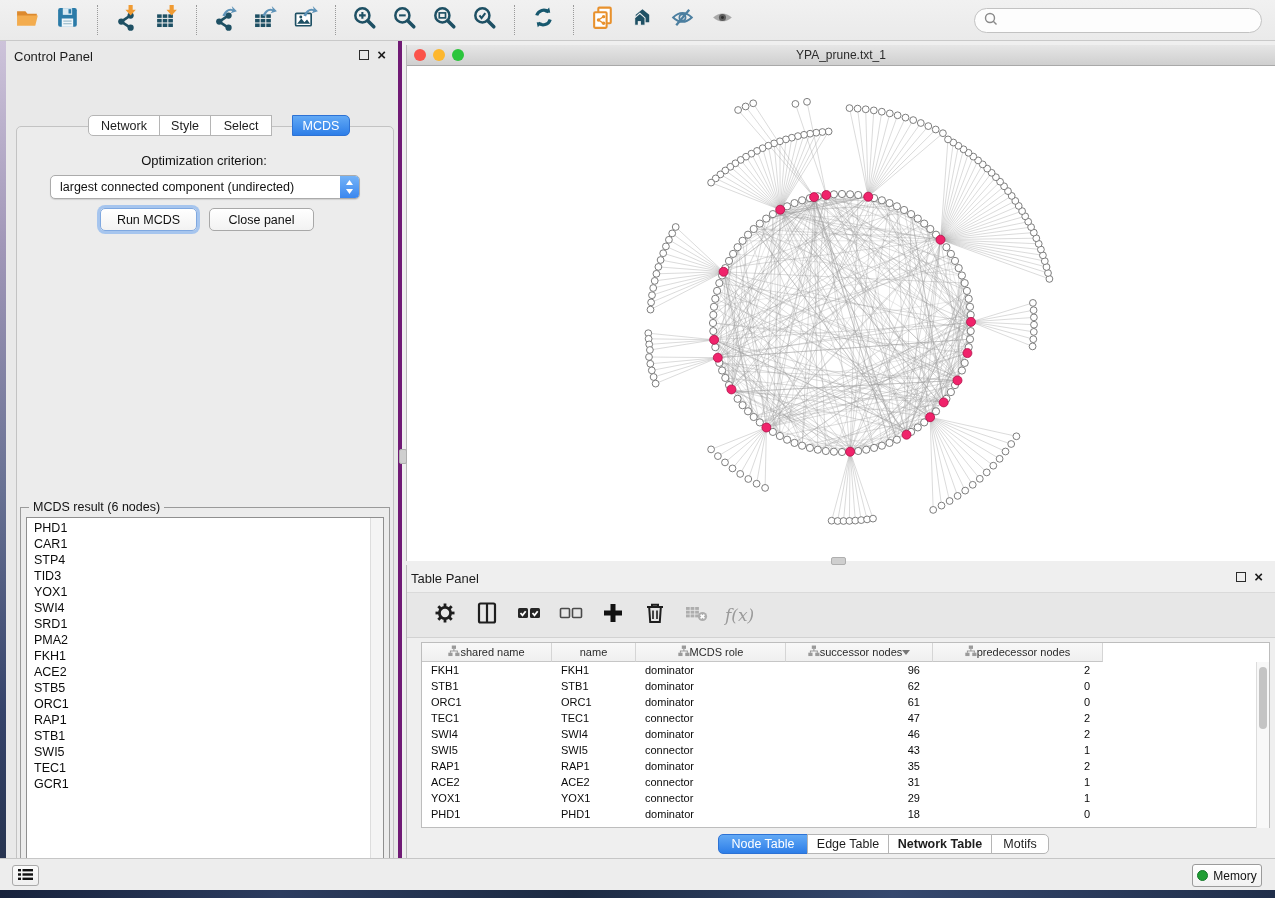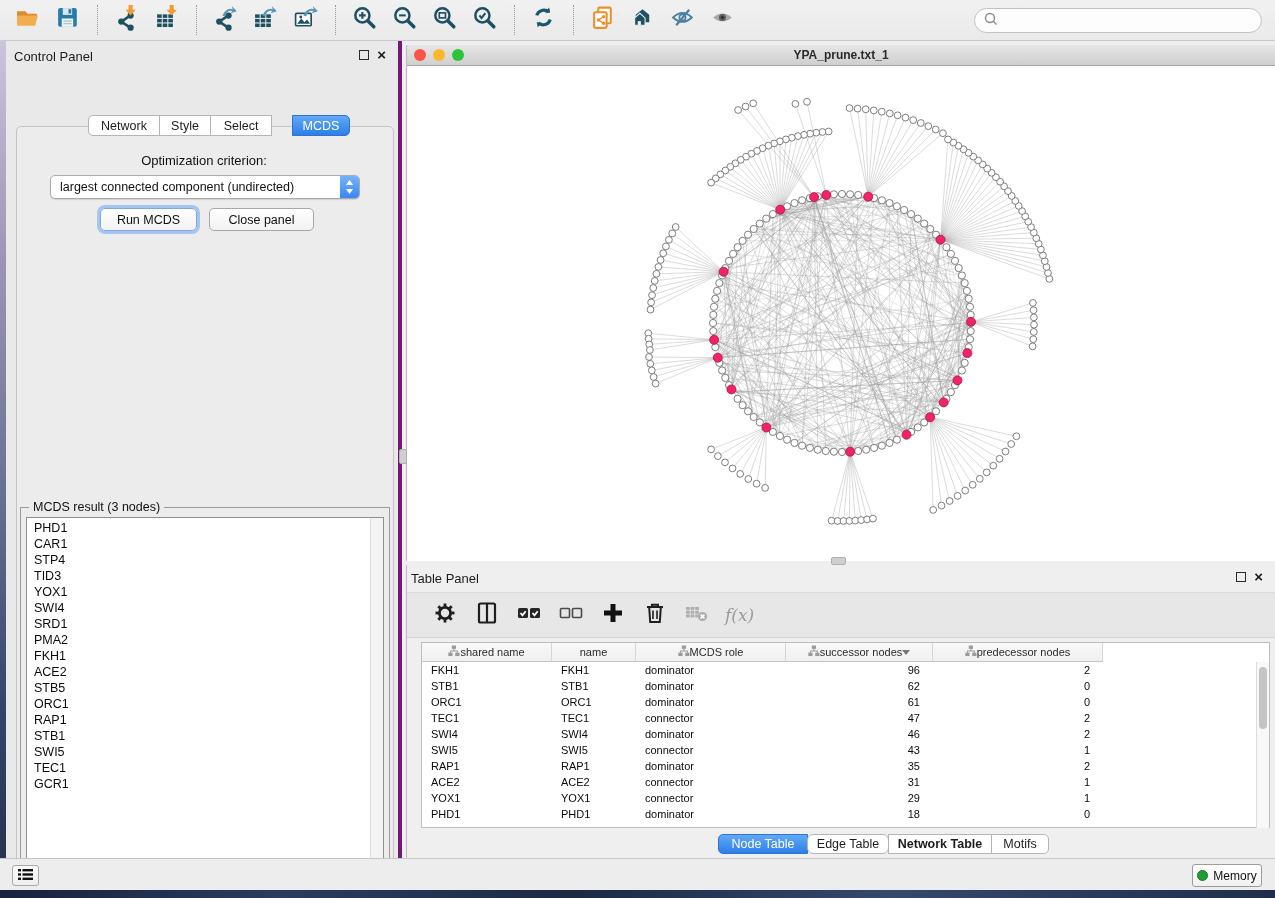--- a/index.html
+++ b/index.html
@@ -57,21 +57,21 @@
 
   
   #v-split-knob { left:399px; top:449px; width:8px; height:15px; background:#CFCFCF; border:1px solid #AFAFAF; border-radius:2px; }
   #h-split-knob { left:831px; top:557px; width:15px; height:8px; background:#CFCFCF; border:1px solid #AFAFAF; border-radius:2px; }
 
   
   #network-window { left:406px; top:45px; width:869px; height:516px; background:#fff; border-left:1px solid #B9B9B9; }
   #net-titlebar { left:0; top:0; width:100%; height:21px; background:linear-gradient(#E6E6E6,#CFCFCF);
     border-bottom:1px solid #A9A9A9; display:flex; align-items:center; }
   .traffic { width:12px; height:12px; border-radius:50%; margin-left:7px; }
-  #net-title { position:absolute; left:0; width:100%; text-align:center; font-size:12px; font-weight:bold; color:#2b2b2b; }
+  #net-title { position:absolute; left:0; width:100%; text-align:center; font-size:12px; font-weight:normal; color:#2b2b2b; }
   #net-canvas { left:0; top:21px; width:869px; height:495px; background:#fff; }
 
   
   #table-panel { left:406px; top:565px; width:869px; height:293px; background:#EFEFEF; border-left:1px solid #B9B9B9; }
   #tp-toolbar { left:0px; top:27px; width:869px; height:46px; background:#E7E7E7;
     border-top:1px solid #DADADA; border-bottom:1px solid #D2D2D2; display:flex; align-items:center; padding-left:24px; gap:15px; }
   .tp-icon { width:27px; height:27px; display:flex; align-items:center; justify-content:center; }
   #fx-label { font-size:17px; font-style:italic; color:#9a9a9a; font-family:"DejaVu Serif", serif; }
   #node-table { left:14px; top:77px; width:849px; height:186px; background:#fff; border:1px solid #BDBDBD; }
   #nt-header { position:absolute; left:0; top:0; height:19px; display:flex; }
@@ -300,21 +300,21 @@
         <svg width="11" height="16" viewBox="0 0 11 16">
             <path d="M5.5 1 L9 6 H2z" fill="#fff"></path>
             <path d="M5.5 15 L2 10 H9z" fill="#fff"></path>
           </svg>
       </span>
     </div>
     <div id="opt-label" class="abs">Optimization criterion:</div>
     <div id="run-btn" class="abs mac-btn">Run MCDS</div>
     <div id="close-panel-btn" class="abs mac-btn">Close panel</div>
     <div id="mcds-fieldset" class="abs">
-      <span id="mcds-legend">MCDS result (3 nodes)</span>
+      <span id="mcds-legend">MCDS result (6 nodes)</span>
       <div id="mcds-list">
         <div id="mcds-items">
             <div class="mcds-item">PHD1</div>
             <div class="mcds-item">CAR1</div>
             <div class="mcds-item">STP4</div>
             <div class="mcds-item">TID3</div>
             <div class="mcds-item">YOX1</div>
             <div class="mcds-item">SWI4</div>
             <div class="mcds-item">SRD1</div>
             <div class="mcds-item">PMA2</div>
@@ -1216,21 +1216,21 @@
             <div class="nt-cell ar" style="width: 147px;">18</div>
             <div class="nt-cell ar" style="width: 170px;">0</div>
           </div>
         </div>
       <div id="nt-scroll">
           <div id="nt-thumb"></div>
         </div>
     </div>
     <div id="tp-tabs" class="abs">
         <div class="seg-tab tp-tab active" style="width: 90px;">Node Table</div>
-        <div class="seg-tab tp-tab" style="width: 82px; border-radius: 6px;">Edge Table</div>
+        <div class="seg-tab tp-tab" style="width: 82px;">Edge Table</div>
         <div class="seg-tab tp-tab" style="width: 104px; font-weight: bold;">Network Table</div>
         <div class="seg-tab tp-tab" style="width: 58px;">Motifs</div>
       </div>
   </div>
 
   <div id="status-bar" class="abs">
     <div id="list-btn" class="abs">
       <span>
         <svg width="15" height="13" viewBox="0 0 15 13">
             <g fill="#111">

